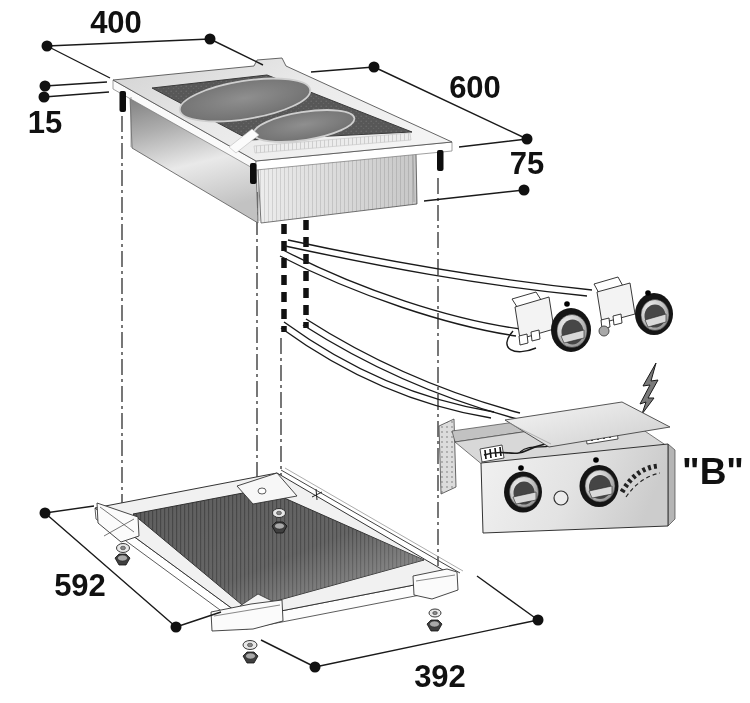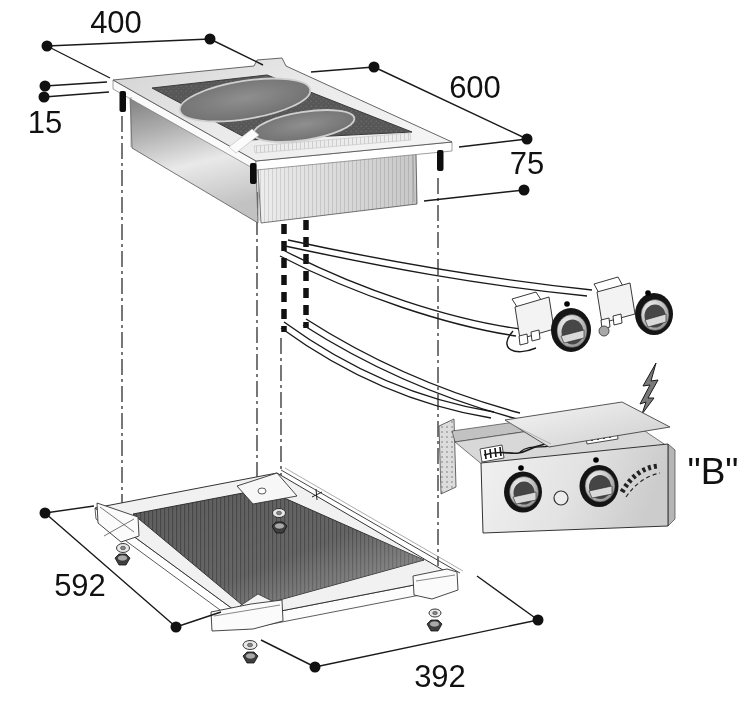--- a/index.html
+++ b/index.html
@@ -1,17 +1,17 @@
 <!DOCTYPE html>
 <html><head>
 <meta charset="utf-8">
 <style>
   html,body{margin:0;padding:0;background:#fff;}
   .stage{position:relative;width:750px;height:703px;background:#ffffff;overflow:hidden;
-         font-family:"Liberation Sans", sans-serif;}
+         font-family:"Liberation Sans", sans-serif;font-weight:bold;}
   svg{display:block;}
   text.dim{font-family:"Liberation Sans", sans-serif;font-size:31px;fill:#111;}
   text.biglabel{font-family:"Liberation Sans", sans-serif;font-size:37px;fill:#111;}
   .thin{stroke:#1a1a1a;stroke-width:1.4;fill:none;}
 </style>
 </head>
 <body>
 
 <div class="stage">
 <svg width="750" height="703" viewBox="0 0 750 703">

